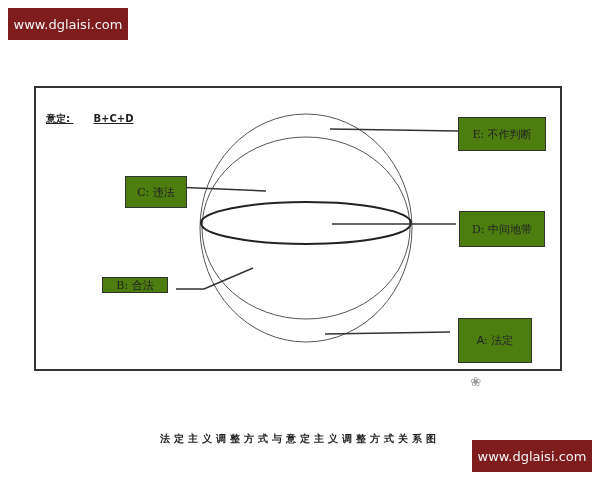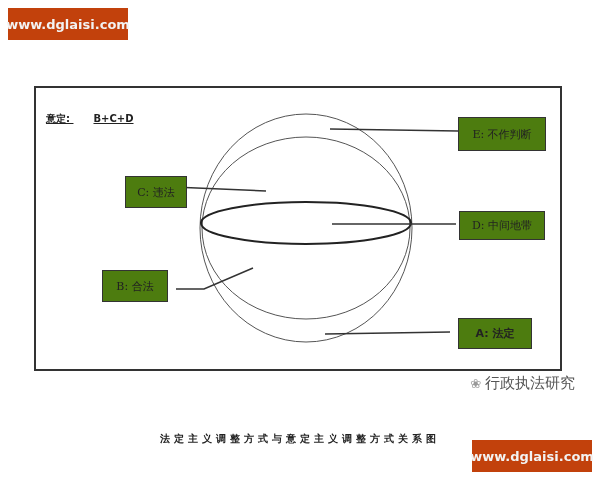--- a/index.html
+++ b/index.html
@@ -1,33 +1,33 @@
 <!DOCTYPE html>
 <html><head>
 <meta charset="utf-8">
 <style>
   html, body { margin:0; padding:0; }
   body { width:600px; height:480px; background:#ffffff; position:relative; overflow:hidden;
          font-family: "DejaVu Serif", serif; color:#222; }
-  .wm { position:absolute; background:#c2410c; color:#f2f2f2; font-family:"DejaVu Sans", sans-serif;
-        font-size:13px; display:flex; align-items:center; justify-content:center;font-weight:bold; }
+  .wm { position:absolute; background:#7f1d1d; color:#f2f2f2; font-family:"DejaVu Sans", sans-serif;
+        font-size:13px; display:flex; align-items:center; justify-content:center; }
   #wm-top { left:8px; top:8px; width:120px; height:32px; }
   #wm-bottom { left:472px; top:440px; width:120px; height:32px; }
   #frame { position:absolute; left:34px; top:86px; width:528px; height:285px;
            border:2px solid #333; box-sizing:border-box; }
   #legend { position:absolute; left:46px; top:112px; font-size:10px; font-weight:bold;
             font-family:"DejaVu Sans", sans-serif; color:#222;text-decoration:underline; }
   #legend span.formula { margin-left:20px; }
   .label-box { position:absolute; border:1.5px solid #333; background:#4d7c0f; font-size:11px;
                display:flex; align-items:center; justify-content:center; box-sizing:border-box; color:#222; }
   #box-e { left:458px; top:117px; width:88px; height:34px; }
   #box-c { left:102px; top:176px; width:62px; height:32px;margin-left:23px; }
-  #box-d { left:459px; top:211px; width:86px; height:29px; }
-  #box-b { left:102px; top:270px; width:66px; height:32px; }
-  #box-a { left:458px; top:318px; width:74px; height:31px; font-weight:bold; font-family:"DejaVu Sans", sans-serif; }
+  #box-d { left:459px; top:211px; width:86px; height:36px; }
+  #box-b { left:102px; top:277px; width:66px; height:16px; }
+  #box-a { left:458px; top:318px; width:74px; height:45px; font-weight:normal; font-family:"DejaVu Sans", sans-serif; }
   #diagram { position:absolute; left:0; top:0; width:600px; height:480px; }
   #caption { position:absolute; left:160px; top:388px; font-size:10px; letter-spacing:4px; font-weight:bold; color:#222;margin-top:44px; }
   #brand { position:absolute; left:470px; top:374px; font-size:15px; color:#555; font-family:"DejaVu Sans", sans-serif;
            display:flex; align-items:center; gap:4px; }
   #brand .logo { font-size:13px; color:#999; }
 </style>
 </head>
 <body>
 
 <div id="wm-top" class="wm">www.dglaisi.com</div>
@@ -57,16 +57,15 @@
 <div id="box-e" class="label-box">E: 不作判断</div>
 <div id="box-c" class="label-box">C: 违法</div>
 <div id="box-d" class="label-box">D: 中间地带</div>
 <div id="box-b" class="label-box">B: 合法</div>
 <div id="box-a" class="label-box">A: 法定</div>
 
 <div id="caption">法定主义调整方式与意定主义调整方式关系图</div>
 
 <div id="brand">
   <span class="logo">❀</span>
-  <span>行政执法研究</span>
 </div>
 
 <div id="wm-bottom" class="wm">www.dglaisi.com</div>
 
 </body></html>

